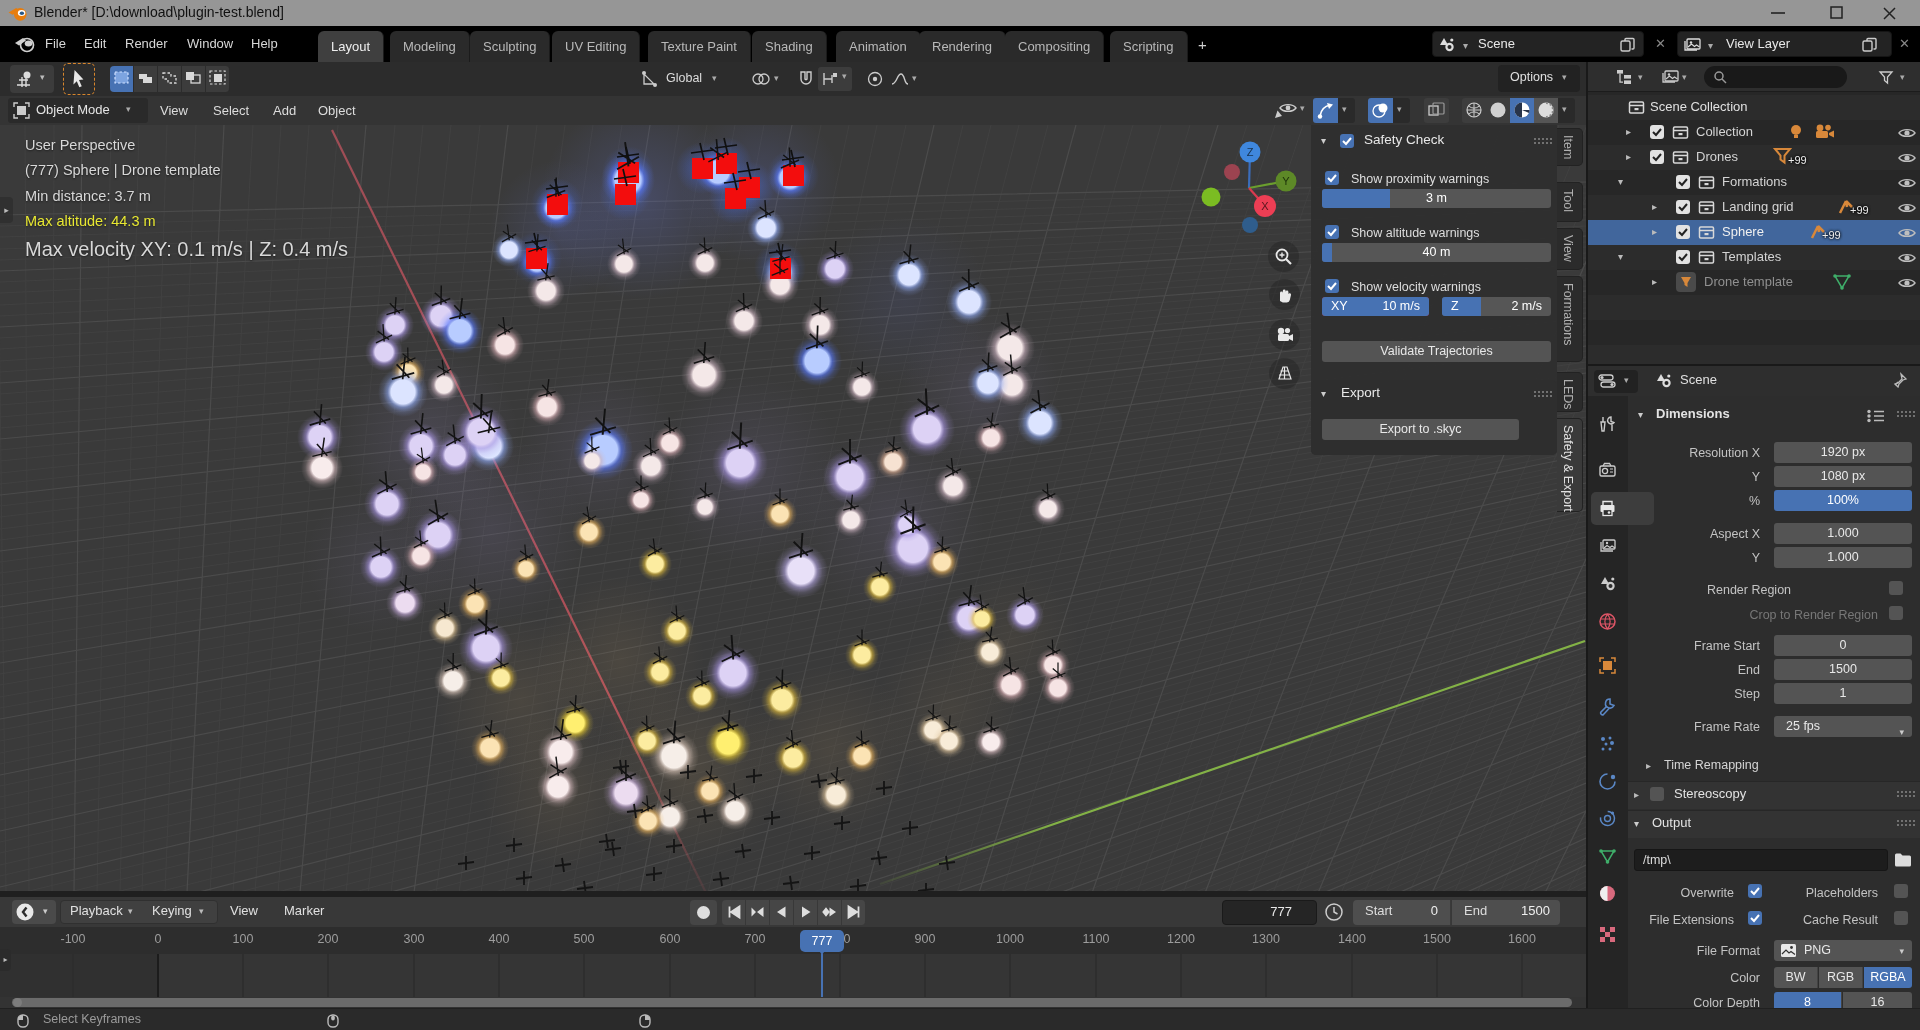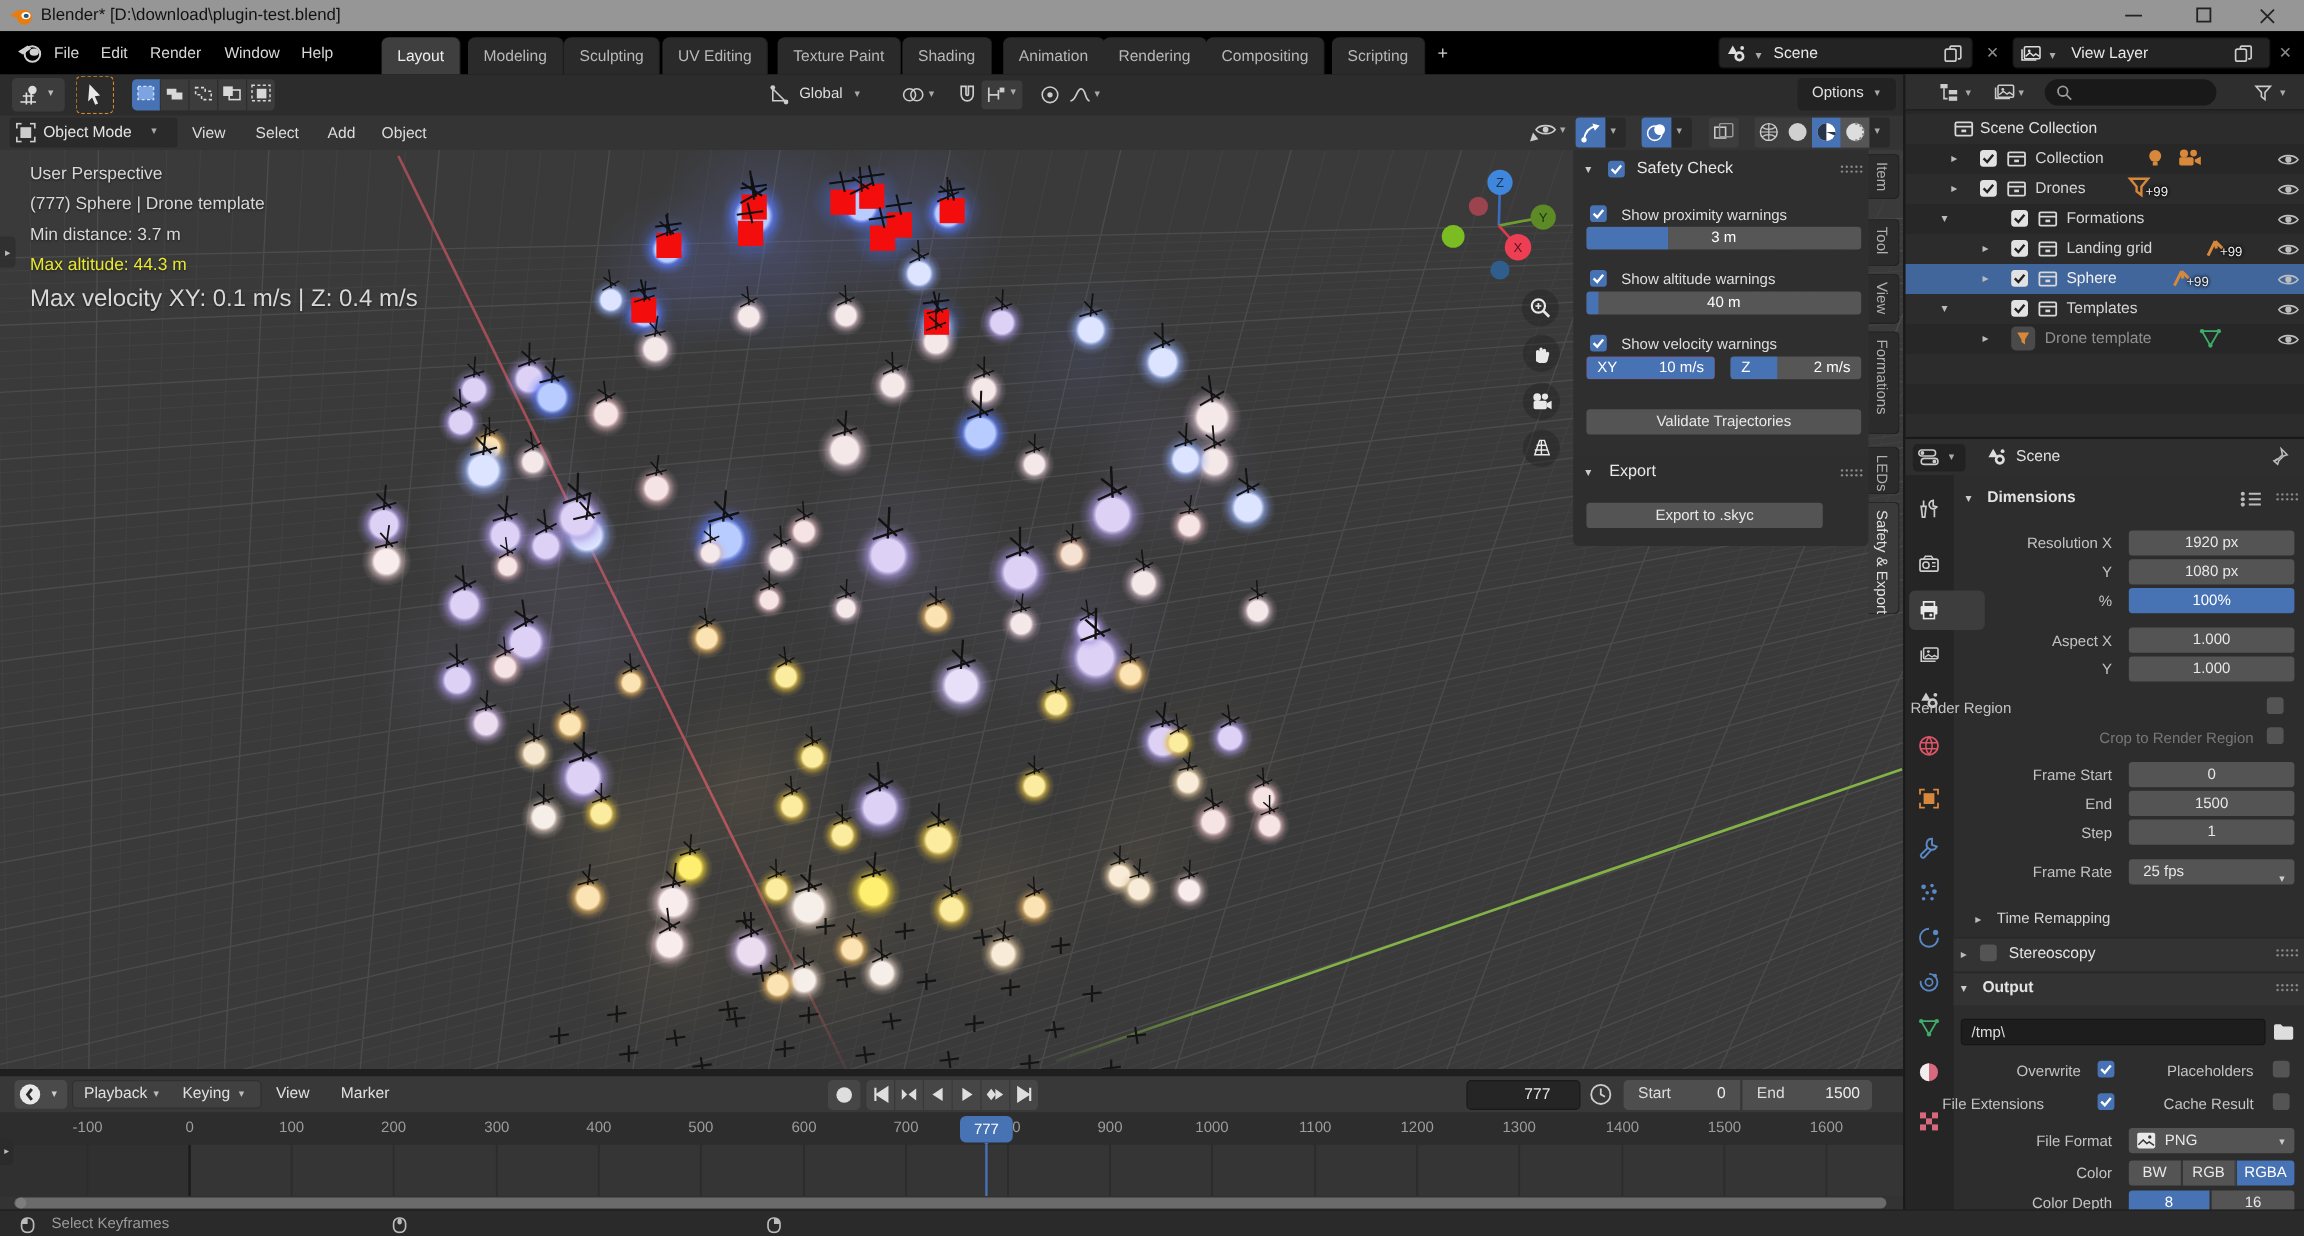--- a/index.html
+++ b/index.html
@@ -1422,21 +1422,21 @@
       <span class="lbl" style="left:0;top:80px;width:172px;text-align:right;">Resolution X</span>
       <div class="field" style="left:186px;top:76px;width:138px;height:21px;line-height:21px;">1920 px</div>
       <span class="lbl" style="left:0;top:104px;width:172px;text-align:right;">Y</span>
       <div class="field" style="left:186px;top:100px;width:138px;height:21px;line-height:21px;">1080 px</div>
       <span class="lbl" style="left:0;top:128px;width:172px;text-align:right;">%</span>
       <div class="field" style="left:186px;top:124px;width:138px;height:21px;line-height:21px;background:#4772b3;color:#fff;">100%</div>
       <span class="lbl" style="left:0;top:161px;width:172px;text-align:right;">Aspect X</span>
       <div class="field" style="left:186px;top:157px;width:138px;height:21px;line-height:21px;">1.000</div>
       <span class="lbl" style="left:0;top:185px;width:172px;text-align:right;">Y</span>
       <div class="field" style="left:186px;top:181px;width:138px;height:21px;line-height:21px;">1.000</div>
-      <span class="lbl" style="left:4px;top:217px;width:290px;text-align:left">Render Region</span>
+      <span class="lbl" style="left:16px;top:217px;width:290px;text-align:center">Render Region</span>
       <div class="cbx off" style="left:301px;top:215px;width:14px;height:14px"></div>
       <span class="lbl" style="left:0;top:242px;width:290px;text-align:right;color:#777">Crop to Render Region</span>
       <div class="cbx off" style="left:301px;top:240px;width:14px;height:14px"></div>
       <span class="lbl" style="left:0;top:273px;width:172px;text-align:right;">Frame Start</span>
       <div class="field" style="left:186px;top:269px;width:138px;height:21px;line-height:21px;">0</div>
       <span class="lbl" style="left:0;top:297px;width:172px;text-align:right;">End</span>
       <div class="field" style="left:186px;top:293px;width:138px;height:21px;line-height:21px;">1500</div>
       <span class="lbl" style="left:0;top:321px;width:172px;text-align:right;">Step</span>
       <div class="field" style="left:186px;top:317px;width:138px;height:21px;line-height:21px;">1</div>
       <span class="lbl" style="left:0;top:354px;width:172px;text-align:right;">Frame Rate</span>
@@ -1454,21 +1454,21 @@
         <circle cx="14" cy="2" r="1" fill="#888"></circle>
         <circle cx="18" cy="2" r="1" fill="#888"></circle>
         <circle cx="2" cy="6" r="1" fill="#888"></circle>
         <circle cx="6" cy="6" r="1" fill="#888"></circle>
         <circle cx="10" cy="6" r="1" fill="#888"></circle>
         <circle cx="14" cy="6" r="1" fill="#888"></circle>
         <circle cx="18" cy="6" r="1" fill="#888"></circle>
       </svg>
       <div class="abs" style="left:40px;top:444px;width:292px;height:28px;background:#333;border-top:1px solid #272727"></div>
       <span class="abs" style="left:46px;top:452px;color:#ccc;font-size:10px">▾</span>
-      <span class="panelhdr" style="left:64px;top:449px;font-weight:bold">Output</span>
+      <span class="panelhdr" style="left:64px;top:449px;font-weight:normal">Output</span>
       <svg class="abs" style="left:308px;top:453px" width="20" height="8">
         <circle cx="2" cy="2" r="1" fill="#888"></circle>
         <circle cx="6" cy="2" r="1" fill="#888"></circle>
         <circle cx="10" cy="2" r="1" fill="#888"></circle>
         <circle cx="14" cy="2" r="1" fill="#888"></circle>
         <circle cx="18" cy="2" r="1" fill="#888"></circle>
         <circle cx="2" cy="6" r="1" fill="#888"></circle>
         <circle cx="6" cy="6" r="1" fill="#888"></circle>
         <circle cx="10" cy="6" r="1" fill="#888"></circle>
         <circle cx="14" cy="6" r="1" fill="#888"></circle>
@@ -1479,21 +1479,21 @@
       </div>
       <svg class="abs" style="left:306px;top:486px" width="18" height="16" viewBox="0 0 18 16">
         <path d="M1 3 a1.5 1.5 0 0 1 1.5 -1.5 h4 l2 2 h7 a1.5 1.5 0 0 1 1.5 1.5 v8 a1.5 1.5 0 0 1 -1.5 1.5 h-13 a1.5 1.5 0 0 1 -1.5 -1.5 Z" fill="#ddd"></path>
       </svg>
       <span class="lbl" style="left:0;top:520px;width:146px;text-align:right">Overwrite</span>
       <div class="cbx" style="left:160px;top:518px;width:14px;height:14px"><svg width="14" height="14" viewBox="0 0 14 14">
           <path d="M3 7 l3 3 l5 -6" stroke="#fff" stroke-width="2" fill="none"></path>
         </svg></div>
       <span class="lbl" style="left:0;top:520px;width:290px;text-align:right">Placeholders</span>
       <div class="cbx off" style="left:306px;top:518px;width:14px;height:14px"></div>
-      <span class="lbl" style="left:0;top:547px;width:146px;text-align:center">File Extensions</span>
+      <span class="lbl" style="left:0;top:547px;width:146px;text-align:right">File Extensions</span>
       <div class="cbx" style="left:160px;top:545px;width:14px;height:14px"><svg width="14" height="14" viewBox="0 0 14 14">
           <path d="M3 7 l3 3 l5 -6" stroke="#fff" stroke-width="2" fill="none"></path>
         </svg></div>
       <span class="lbl" style="left:0;top:547px;width:290px;text-align:right">Cache Result</span>
       <div class="cbx off" style="left:306px;top:545px;width:14px;height:14px"></div>
       <span class="lbl" style="left:0;top:578px;width:172px;text-align:right">File Format</span>
       <div class="field" style="left:186px;top:574px;width:138px;height:21px;text-align:left">
         <svg class="abs" style="left:6px;top:3px" width="17" height="15" viewBox="0 0 17 15">
           <rect x="1" y="1" width="15" height="13" rx="1.5" fill="#e8e8e8"></rect>
           <circle cx="11.5" cy="4.5" r="1.4" fill="#333"></circle>

